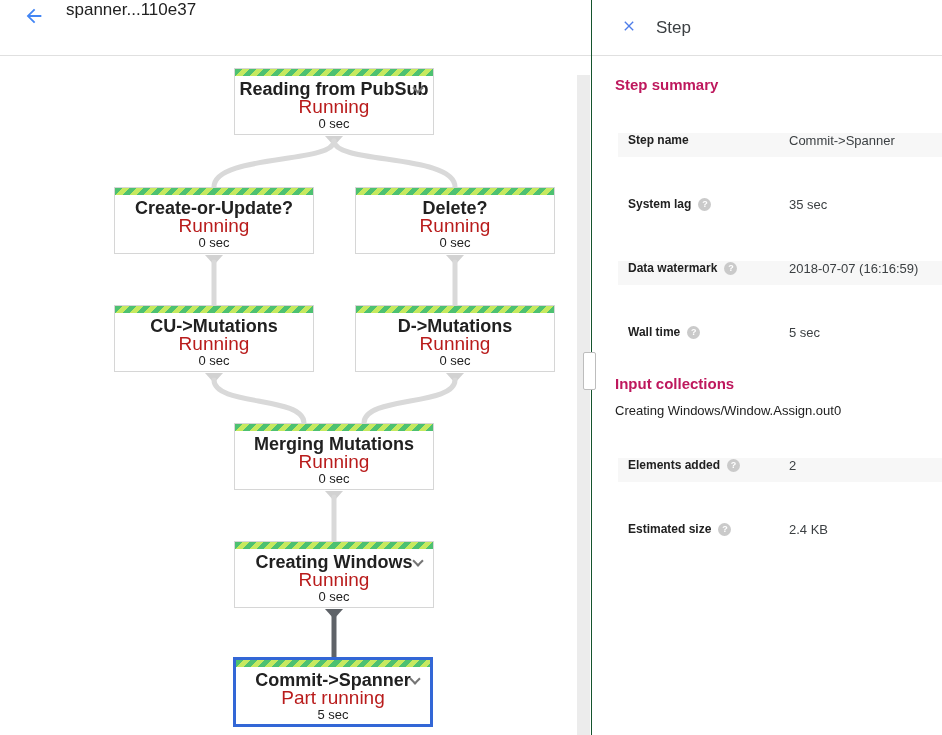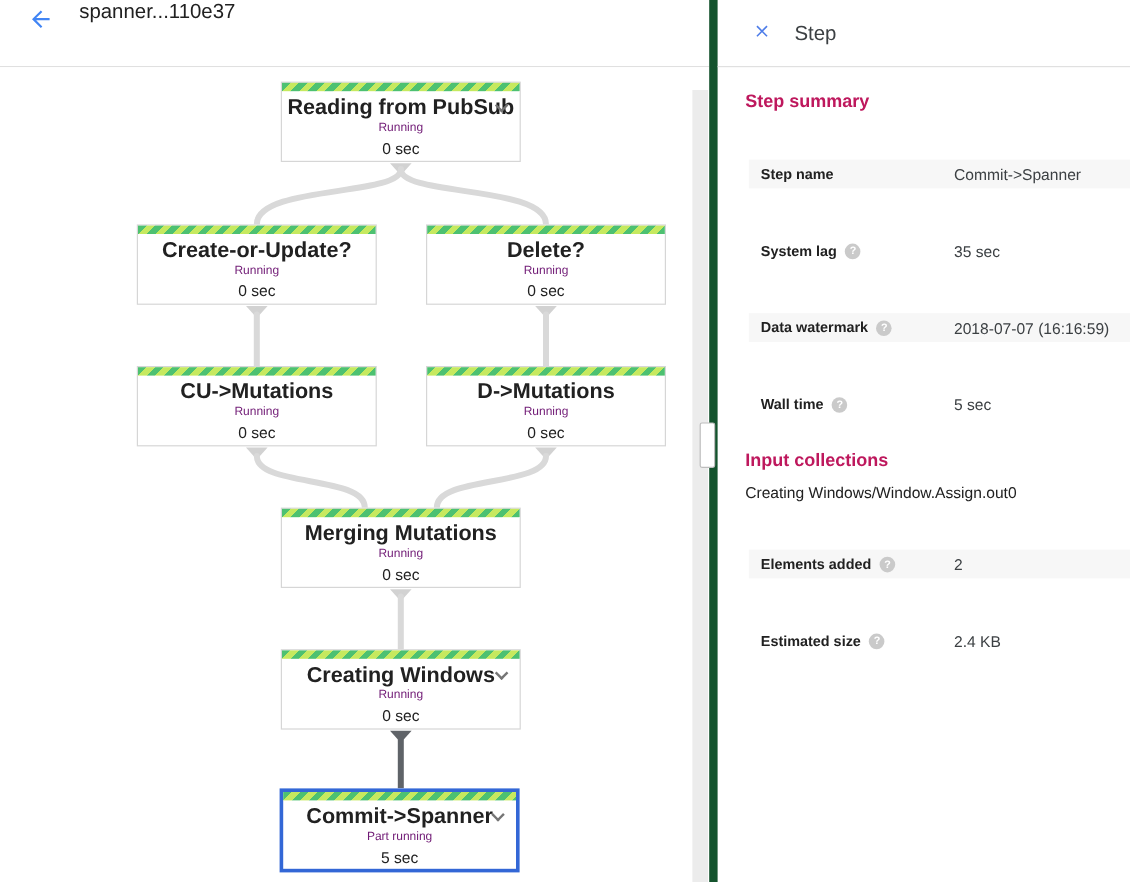--- a/index.html
+++ b/index.html
@@ -37,40 +37,40 @@
   .edge-dark{fill:none;stroke:var(--edge-dark);stroke-width:5;}
   .arrow{fill:#d2d2d2;}
   .arrow-dark{fill:var(--edge-dark);}
 
   .node{position:absolute;width:200px;height:67px;background:#fff;border:1px solid #d6d6d6;
     cursor:pointer;}
   .node.selected{height:70px;border:3px solid var(--selected);}
   .node-stripe{height:7px;width:100%;
     background:repeating-linear-gradient(135deg,var(--stripe-a) 0 5px,var(--stripe-b) 5px 10px);}
   .node-title{margin-top:5px;text-align:center;font-size:18px;font-weight:bold;color:#212121;line-height:17px;}
-  .node-status{text-align:center;font-size:10px;color:#701a75;line-height:17px;}
+  .node-status{text-align:center;font-size:19px;color:#b91c1c;line-height:17px;}
   .node-time{text-align:center;font-size:13px;color:#212121;line-height:17px;}
   .chevron{position:absolute;right:11px;top:15px;width:8px;height:8px;
     border-right:2px solid #757575;border-bottom:2px solid #757575;transform:rotate(45deg);cursor:pointer;}
 
   .scroll-track{position:absolute;right:1px;top:19px;bottom:0;width:13px;background:#ececec;}
   .resize-handle{position:absolute;left:583px;top:352px;width:13px;height:38px;background:#fff;
     border:1px solid #bdbdbd;border-radius:2px;z-index:5;cursor:col-resize;}
 
   
-  .panel{position:absolute;left:591px;top:0;right:0;bottom:0;background:#fff;border-left:7px solid #14532d;}
+  .panel{position:absolute;left:591px;top:0;right:0;bottom:0;background:#fff;border-left:1px solid #14532d;}
   .panel-header{height:56px;border-bottom:1px solid var(--border);display:flex;align-items:center;}
   .close-btn{margin-left:22px;width:30px;height:30px;display:flex;align-items:center;justify-content:center;
     background:none;border:none;cursor:pointer;}
   .panel-title{margin-left:12px;font-size:17px;color:#3c4043;}
   .panel-body{padding-top:20px;}
   .section-heading{font-size:15px;color:#be185d;margin:0 0 11px 23px;font-weight:700;}
   .collection-name{font-size:13px;color:#212121;margin:0 0 10px 23px;}
   .kv-table{margin-left:26px;}
-  .kv-row{display:flex;align-items:center;min-height:24px;margin-top:40px;}
+  .kv-row{display:flex;align-items:flex-start;min-height:24px;margin-top:40px;}
   .kv-row:nth-child(odd){background:var(--row-shade);}
   .kv-label{flex:0 0 171px;display:flex;align-items:center;padding-left:10px;
     font-size:12px;font-weight:bold;color:#212121;}
   .help{display:inline-flex;align-items:center;justify-content:center;width:13px;height:13px;
     border-radius:50%;background:#cacaca;color:#fff;font-size:9px;font-weight:bold;margin-left:7px;cursor:pointer;}
   .kv-value{font-size:13px;color:#3c4043;}
   .section-gap{height:26px;}
 </style>
 </head>
 <body>

